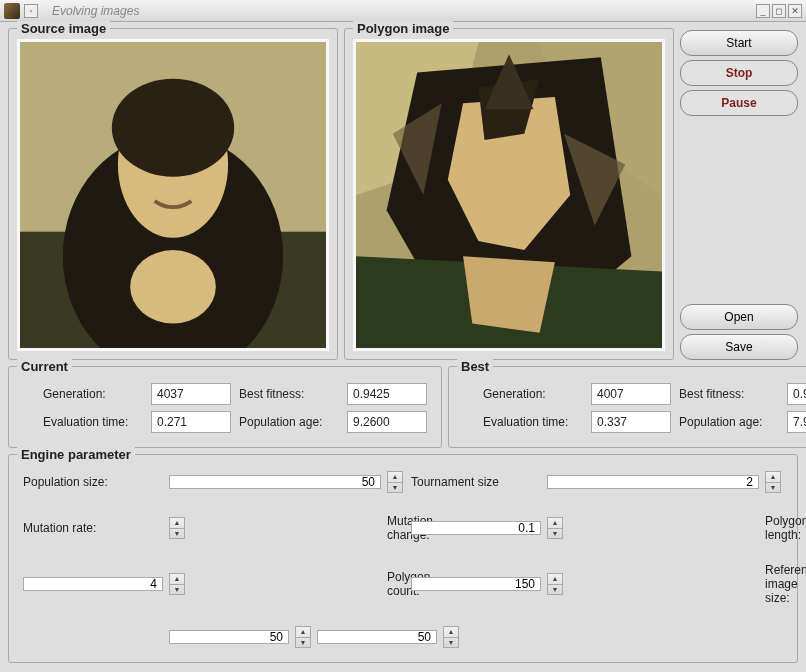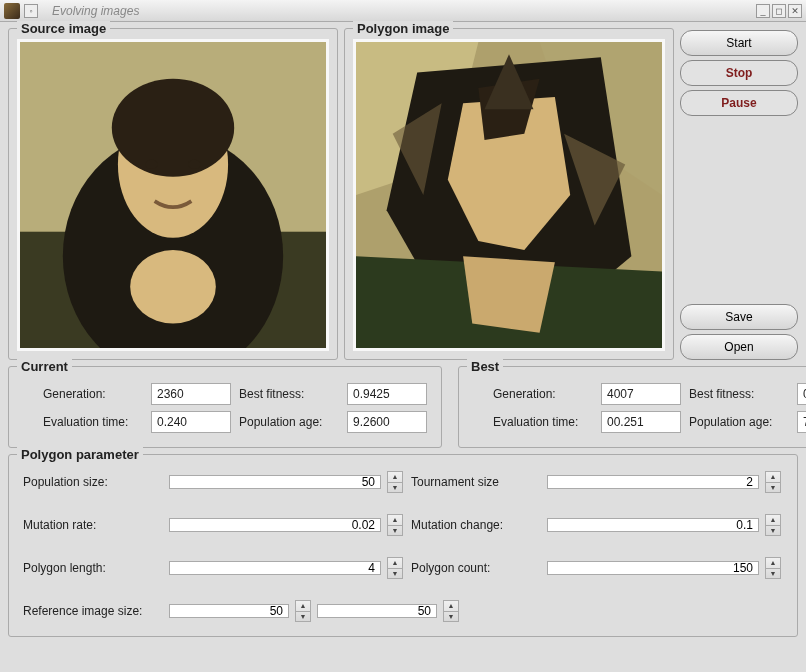--- a/index.html
+++ b/index.html
@@ -20,21 +20,21 @@
 .groupbox > .gb-title { position: absolute; top: -8px; left: 8px; background: #dedede; padding: 0 4px; font-weight: bold; font-size: 13px; }
 .img-group { flex: 1; display: flex; flex-direction: column; }
 .img-frame { flex: 1; border: 3px solid #f8f8f8; box-shadow: inset 0 0 0 1px #bbb; display:flex; align-items:center; justify-content:center; overflow:hidden; }
 .img-frame svg { width: 100%; height: 100%; display:block; }
 
 .side-buttons { width: 118px; display: flex; flex-direction: column; gap: 4px; padding-top: 2px; }
 .side-buttons .spacer { flex: 1; }
 .btn { height: 26px; border: 1px solid #888; border-radius: 12px; background: linear-gradient(#f6f6f6,#d6d6d6); font-size: 12px; cursor: pointer; }
 .btn:disabled { color: #7f1d1d; background: #e2e2e2; cursor: default; font-weight: bold; }
 
-.stats-row { display: flex; gap: 16px; }
+.stats-row { display: flex; gap: 6px; }
 .stats-box { flex: 1; padding-top: 12px; padding-bottom: 10px; }
 .stat-grid { display: grid; grid-template-columns: 100px 80px 100px 80px; gap: 6px 8px; align-items: center; padding: 4px 6px; margin-left: 20px; }
 .stat-grid label { white-space: nowrap; }
 .ro-field { height: 22px; border: 1px solid #aaa; background: #fff; padding: 2px 5px; font-size: 12px; display:flex; align-items:center; }
 
 .engine-box { padding-top: 12px; padding-bottom: 10px; }
 .engine-grid { display: grid; grid-template-columns: 140px 1fr 18px 130px 1fr 18px; gap: 21px 6px; align-items: center; padding: 4px 6px; }
 .eng-input { height: 14px; border: 1px solid #aaa; background: #fff; text-align: right; padding: 2px 5px; font-size: 12px; width: 100%; }
 .spinner { width: 16px; height: 22px; display: flex; flex-direction: column; border: 1px solid #aaa; background: linear-gradient(#f0f0f0,#d8d8d8); }
 .spinner div { flex:1; display:flex; align-items:center; justify-content:center; font-size:7px; color:#444; cursor:pointer; }
@@ -94,72 +94,71 @@
               <polygon points="12,30 28,20 22,50" fill="#6a5a3a" opacity="0.6"></polygon>
             </svg>
           </div>
         </div>
       </div>
       <div class="side-buttons">
         <button class="btn">Start</button>
         <button class="btn" disabled="">Stop</button>
         <button class="btn" disabled="">Pause</button>
         <div class="spacer"></div>
+        <button class="btn">Open</button>
         <button class="btn">Save</button>
-        <button class="btn">Open</button>
       </div>
     </div>
 
     <div class="stats-row">
       <div class="groupbox stats-box">
         <span class="gb-title">Current</span>
         <div class="stat-grid">
           <label>Generation:</label>
-          <div class="ro-field">2360</div>
+          <div class="ro-field">4037</div>
           <label>Best fitness:</label>
           <div class="ro-field">0.9425</div>
           <label>Evaluation time:</label>
-          <div class="ro-field">0.240</div>
+          <div class="ro-field">0.271</div>
           <label>Population age:</label>
           <div class="ro-field">9.2600</div>
         </div>
       </div>
       <div class="groupbox stats-box">
         <span class="gb-title">Best</span>
         <div class="stat-grid">
           <label>Generation:</label>
           <div class="ro-field">4007</div>
           <label>Best fitness:</label>
           <div class="ro-field">0.9425</div>
           <label>Evaluation time:</label>
-          <div class="ro-field">00.251</div>
+          <div class="ro-field">0.337</div>
           <label>Population age:</label>
           <div class="ro-field">7.9800</div>
         </div>
       </div>
     </div>
 
     <div class="groupbox engine-box">
-      <span class="gb-title">Polygon parameter</span>
+      <span class="gb-title">Engine parameter</span>
       <div class="engine-grid">
         <label>Population size:</label>
         <input class="eng-input" value="50" style="">
         <div class="spinner">
             <div>▲</div>
             <div>▼</div>
           </div>
         <label>Tournament size</label>
         <input class="eng-input" value="2" style="">
         <div class="spinner">
             <div>▲</div>
             <div>▼</div>
           </div>
 
         <label>Mutation rate:</label>
-        <input class="eng-input" value="0.02" style="">
         <div class="spinner">
             <div>▲</div>
             <div>▼</div>
           </div>
         <label>Mutation change:</label>
         <input class="eng-input" value="0.1" style="">
         <div class="spinner">
             <div>▲</div>
             <div>▼</div>
           </div>

